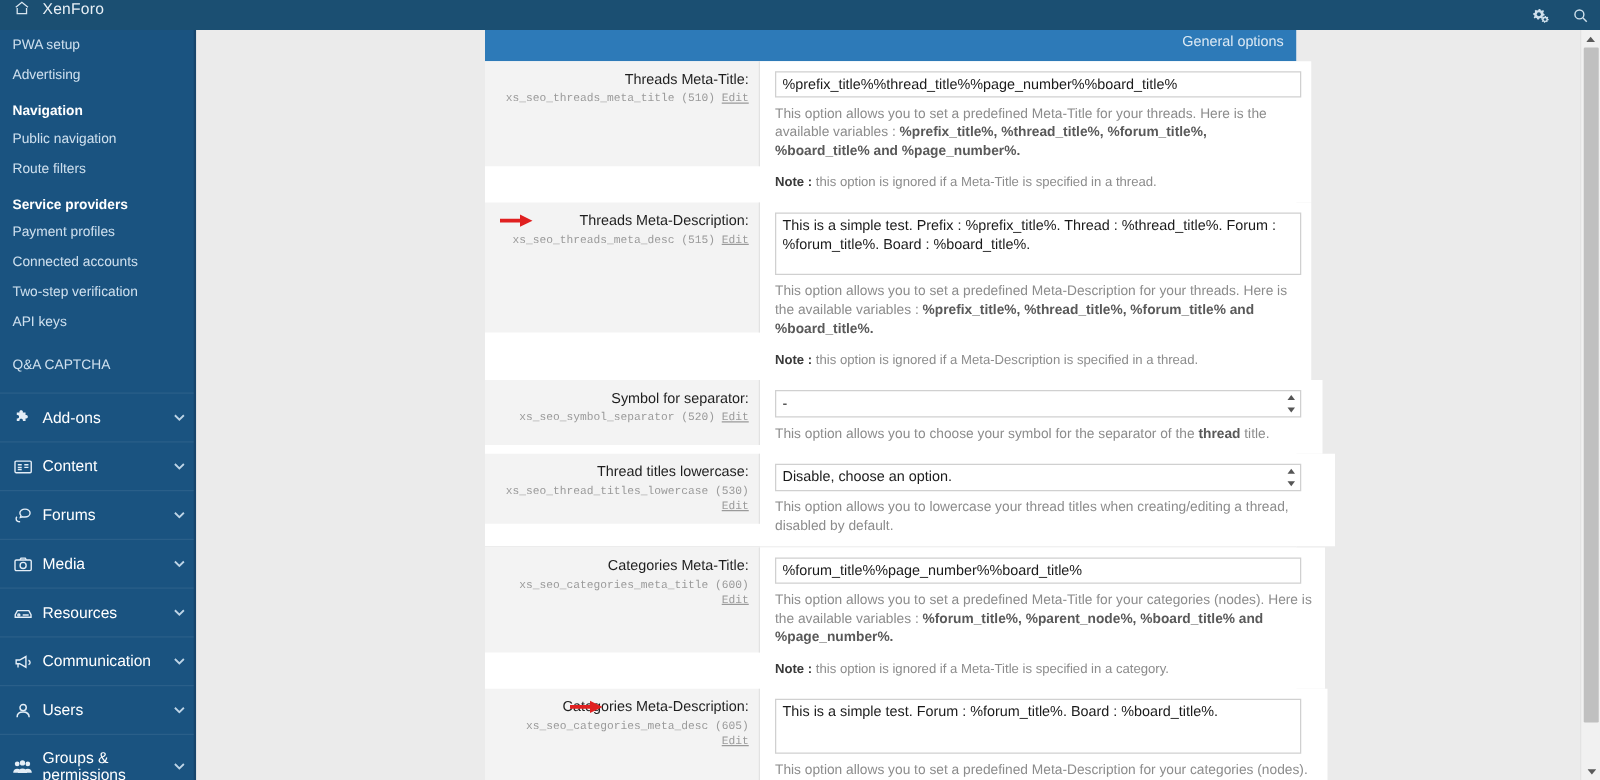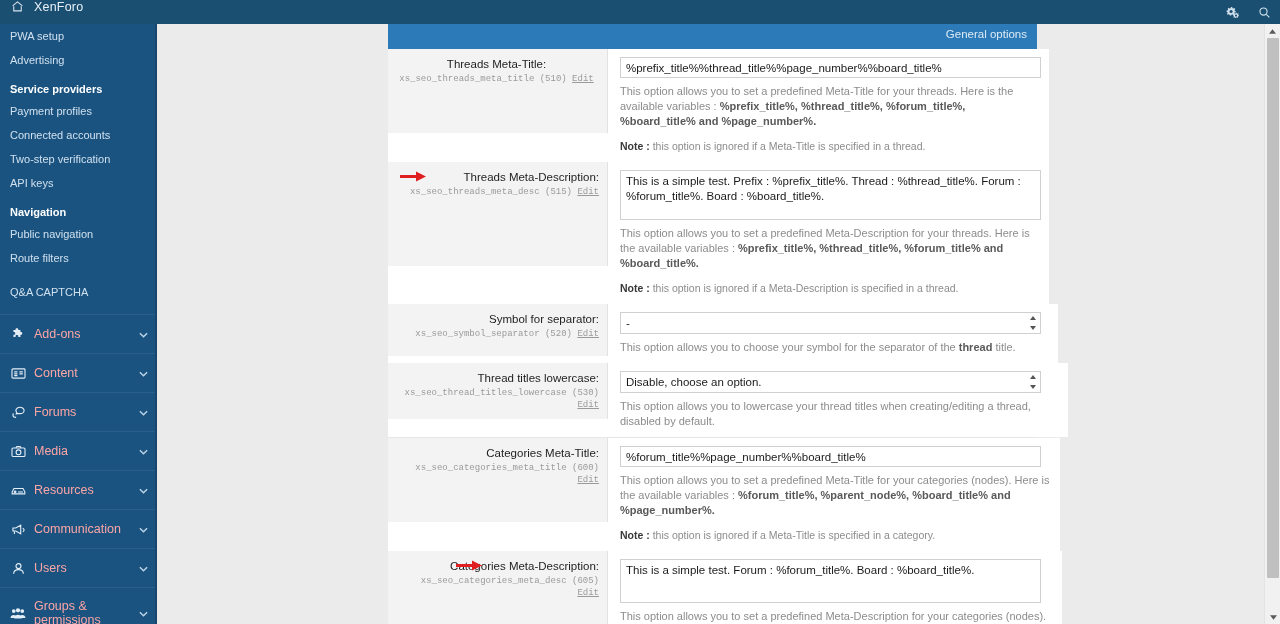--- a/index.html
+++ b/index.html
@@ -43,21 +43,21 @@
     text-decoration: none; line-height: 14px;
   }
   #sidebar .sb-head {
     display: block; padding: 10px 10px 3px 10px; color: #ffffff;
     font-size: 11px; font-weight: bold; line-height: 14px;
   }
   #sidebar .sb-gap { height: 10px; }
   #sidebar .sb-main {
     display: flex; align-items: center; gap: 8px;
     padding: 11px 9px 11px 10px;
-    color: #fca5a5; font-size: 12.5px;
+    color: #ffffff; font-size: 12.5px;
     border-top: 1px solid rgba(255,255,255,0.07);
   }
   #sidebar .sb-main .ico {
     width: 16px; height: 16px; display: flex; align-items: center; justify-content: center;
     flex: 0 0 16px; color: #e4eef7;
   }
   #sidebar .sb-main .lbl { flex: 1; }
   #sidebar .sb-main .chev { color: #bdd4e6; font-size: 10px; }
   #sidebar .sb-divider-strip {
     position: absolute; top: 0; right: 0; width: 2px; height: 600px;
@@ -203,31 +203,31 @@
   </a>
 </div>
 
 <div id="sidebar">
   <div>
     <a class="sb-link" href="#">PWA setup</a>
     <a class="sb-link" href="#">Advertising</a>
   </div>
 
   <div>
+    <span class="sb-head">Navigation</span>
+    <a class="sb-link" href="#">Public navigation</a>
+    <a class="sb-link" href="#">Route filters</a>
+  </div>
+
+  <div>
     <span class="sb-head">Service providers</span>
     <a class="sb-link" href="#">Payment profiles</a>
     <a class="sb-link" href="#">Connected accounts</a>
     <a class="sb-link" href="#">Two-step verification</a>
     <a class="sb-link" href="#">API keys</a>
-  </div>
-
-  <div>
-    <span class="sb-head">Navigation</span>
-    <a class="sb-link" href="#">Public navigation</a>
-    <a class="sb-link" href="#">Route filters</a>
   </div>
 
   <div class="sb-gap"></div>
   <a class="sb-link" href="#">Q&amp;A CAPTCHA</a>
   <div class="sb-gap"></div>
 
   <div class="sb-main">
     <span class="ico">
       <svg width="15" height="14" viewBox="0 0 16 16" fill="currentColor">
         <path d="M6.2 1.4c1 0 1.6.6 1.6 1.3 0 .3-.1.5-.1.7h2.5v2.4c.2-.1.4-.1.7-.1.8 0 1.4.7 1.4 1.6s-.6 1.6-1.4 1.6c-.3 0-.5-.1-.7-.1v2.5H7.7c.1-.2.1-.4.1-.7 0-.8-.6-1.4-1.6-1.4s-1.6.6-1.6 1.4c0 .3.1.5.1.7H2.2V8.8c.2.1.4.1.7.1.8 0 1.4-.7 1.4-1.6S3.7 5.7 2.9 5.7c-.3 0-.5 0-.7.1V3.4h2.5c-.1-.2-.1-.4-.1-.7 0-.7.6-1.3 1.6-1.3z"></path>
@@ -362,21 +362,21 @@
     <div id="tabbar">
       <div class="tab">General options</div>
       <div class="tab active">Default options</div>
       <div class="tab">Robot options</div>
       <div class="tab">Open Graph options</div>
     </div>
 
     <div class="form-body">
 
       <div class="row" style="min-height:84px;">
-        <div class="label-col" style="min-height:84px;text-align:center;">
+        <div class="label-col" style="min-height:84px;">
           <span class="lbl-main">Threads Meta-Title:</span>
           <span class="lbl-sub">
             <span>xs_seo_threads_meta_title (510)</span>
             <a href="#">Edit</a>
           </span>
         </div>
         <div class="field-col">
           <input class="txt" type="text" value="%prefix_title%%thread_title%%page_number%%board_title%" style="">
           <div class="hint">
             <span>This option allows you to set a predefined Meta-Title for your threads. Here is the available variables : </span><b>%prefix_title%, %thread_title%, %forum_title%, %board_title% and %page_number%.</b>

